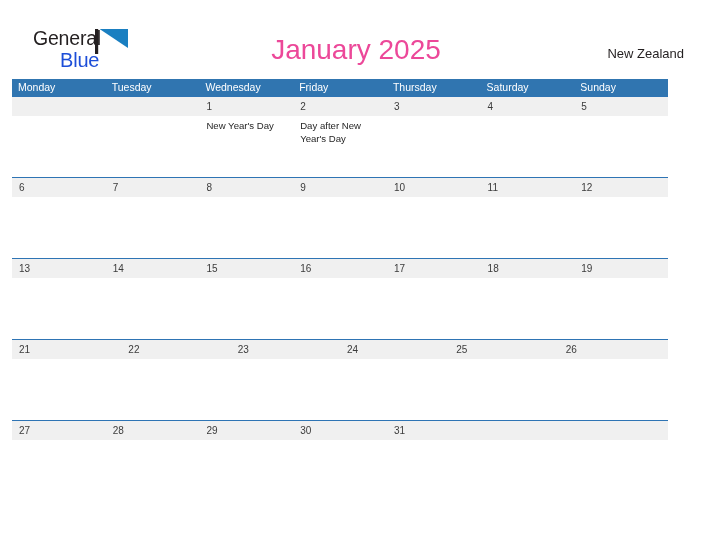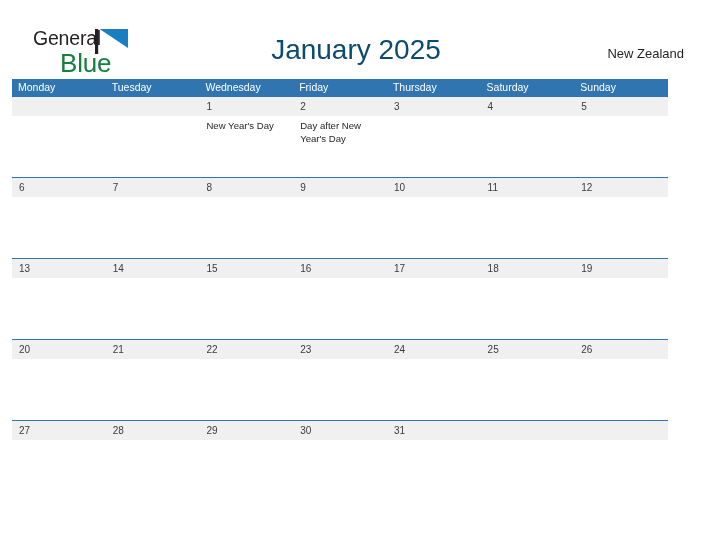--- a/index.html
+++ b/index.html
@@ -40,41 +40,41 @@
   .logo-row1 {
     position: relative;
     display: block;
     font-size: 19.5px;
     color: #231f20;
     letter-spacing: -0.2px;
     height: 22px;
   }
   .logo-row2 {
     display: block;
-    font-size: 26px;
-    color: #15803d;
+    font-size: 20px;
+    color: #1d4ed8;
     letter-spacing: -0.2px;
     margin-left: 27px;
     margin-top: -1px;
   }
   .logo-flag {
     position: absolute;
     left: 62px;
     top: 0px;
     width: 34px;
     height: 25px;
   }
 
   .cal-title {
     position: absolute;
     left: 0; top: 34px;
     width: 712px;
     text-align: center;
     font-size: 28px;
-    color: #0c4a6e;
+    color: #ec4899;
     font-weight: normal;
     letter-spacing: 0px;
   }
 
   .country {
     position: absolute;
     right: 28px;
     top: 46px;
     font-size: 13px;
     color: #231f20;
@@ -278,21 +278,20 @@
             <div class="event"></div>
           </div>
         <div class="daycell-events">
             <div class="event"></div>
           </div>
       </div>
     </div>
 
     <div class="week">
       <div class="week-dates">
-        <div class="daycell-num">20</div>
         <div class="daycell-num">21</div>
         <div class="daycell-num">22</div>
         <div class="daycell-num">23</div>
         <div class="daycell-num">24</div>
         <div class="daycell-num">25</div>
         <div class="daycell-num">26</div>
       </div>
       <div class="week-body">
         <div class="daycell-events">
             <div class="event"></div>

